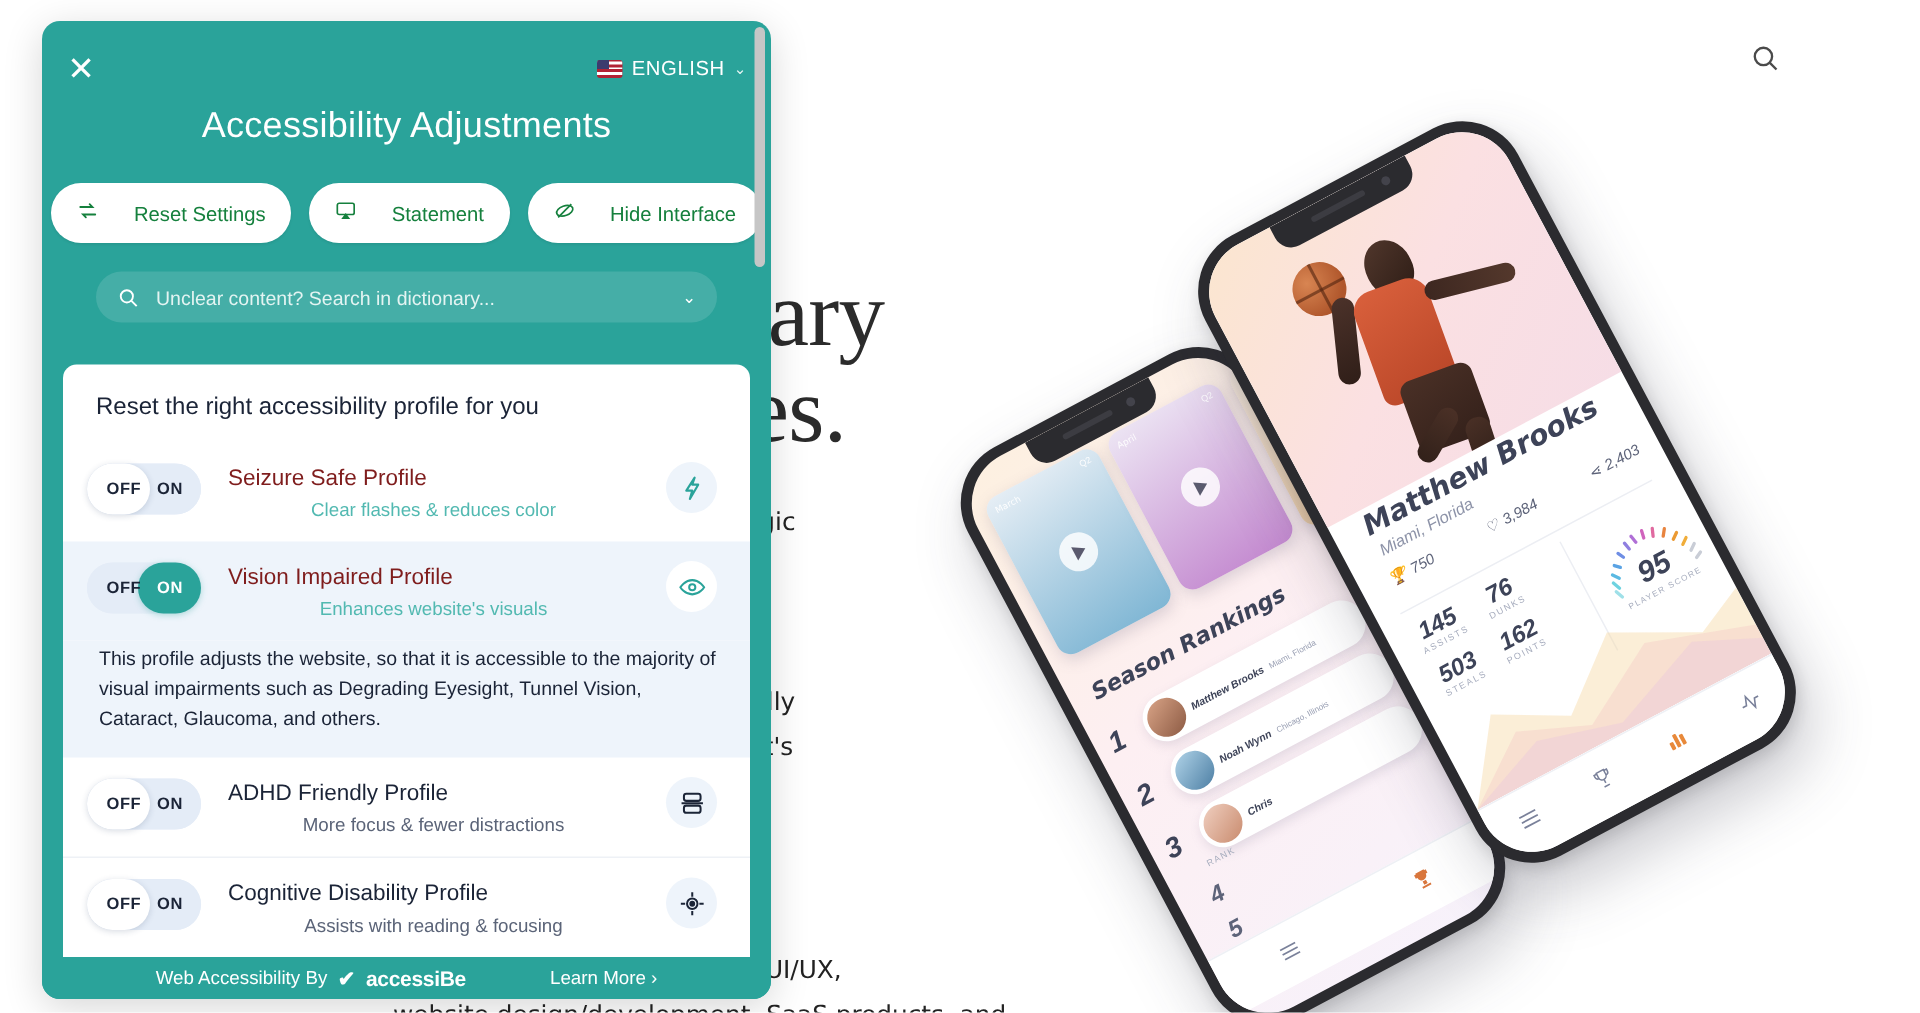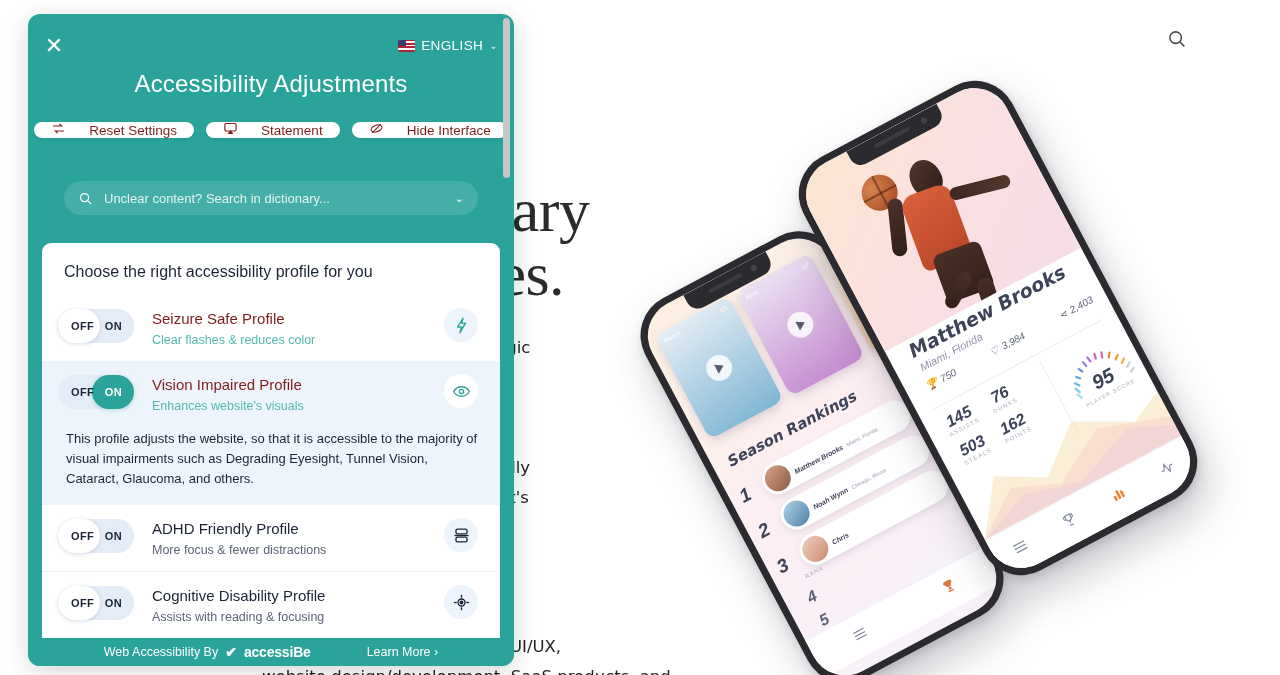--- a/index.html
+++ b/index.html
@@ -183,22 +183,22 @@
     display:inline-block; background:#b22234; flex:none;}
   .flag .stripe{ position:absolute; left:0; right:0; height:1.7px; background:#fff;}
   .flag .canton{ position:absolute; left:0; top:0; width:8px; height:6.5px; background:#3c3b6e;}
   .chev{ font-size:10px; opacity:.9; }
 
   .panel-title{ position:absolute; left:0; right:0; top:56px; text-align:center;
     color:#fff; font-size:24px; font-weight:400; letter-spacing:.2px;}
 
   .act-row{ position:absolute; left:0; right:0; top:108px; display:flex;
     justify-content:center; gap:12px; }
-  .act-btn{ background:#fff; color:#7f1d1d; border:none; border-radius:22px;
-    height:16px; padding:0 17px; font-size:13.5px; display:flex; align-items:center;
+  .act-btn{ background:#fff; color:#15803d; border:none; border-radius:22px;
+    height:40px; padding:0 17px; font-size:13.5px; display:flex; align-items:center;
     gap:23px; cursor:pointer; font-family:"Liberation Sans",sans-serif;
     box-shadow:0 1px 2px rgba(0,0,0,.08);}
   .act-btn svg{ width:15px; height:15px; }
 
   .searchbar{ position:absolute; left:36px; right:36px; top:167px; height:34px;
     background:rgba(255,255,255,0.13); border-radius:18px; display:flex;
     align-items:center; padding:0 14px; gap:11px; cursor:text; }
   .searchbar .sinp{ flex:1; background:transparent; border:none; outline:none;
     color:#ffffff; font-size:13px; font-family:"Liberation Sans",sans-serif; }
   .searchbar .sinp::placeholder{ color:#e3f4f2; opacity:1; }
@@ -224,21 +224,21 @@
     font-weight:700; letter-spacing:.4px; }
   .toggle .off{ left:13px; color:#1b2437; }
   .toggle .on{ right:12px; color:#1b2437; }
   .toggle.is-on .knob{ left:auto; right:0; background:#2aa39a; box-shadow:0 1px 4px rgba(42,163,154,.35);}
   .toggle.is-on .off{ color:#1b2437; }
   .toggle.is-on .on{ color:#ffffff; }
   .toggle.is-off .knob{ left:0; }
 
   .ptext{ flex:1; padding-top:2px; }
   .ptitle{ font-size:15px; line-height:20px; }
-  .psub{ font-size:12.5px; line-height:18px; margin-top:2px; }
+  .psub{ font-size:12.5px; line-height:18px; margin-top:2px;text-align:center; }
   .teal .ptitle{ color:#7f1d1d; } .teal .psub{ color:#52b9b1; }
   .navy .ptitle{ color:#1b2437; } .navy .psub{ color:#5b6478; }
 
   .picon{ width:34px; height:34px; border-radius:50%; background:#eef4fb; flex:none;
     display:flex; align-items:center; justify-content:center; margin-top:1px; }
   .profile-row.active .picon{ background:#ffffff; }
   .picon svg{ width:19px; height:19px; }
 
   .pdesc{ padding:2px 20px 16px 24px; font-size:13px; line-height:20px; color:#1b2437; }
 
@@ -554,21 +554,21 @@
             <circle cx="10.5" cy="10.5" r="6.5"></circle>
               <line x1="15.4" y1="15.4" x2="21" y2="21"></line>
           </svg>
         </span>
         <input class="sinp" type="text" placeholder="Unclear content? Search in dictionary..." style="">
         <span class="schev">⌄</span>
       </div>
     </div>
 
     <div class="profiles-card">
-      <div class="profiles-head">Choose the right accessibility profile for you</div>
+      <div class="profiles-head">Reset the right accessibility profile for you</div>
 
       <div class="profile-row teal">
         <div class="toggle is-off">
           <span class="knob"></span>
           <span class="lbl off">OFF</span>
           <span class="lbl on">ON</span>
         </div>
         <div class="ptext">
           <div class="ptitle">Seizure Safe Profile</div>
           <div class="psub">Clear flashes &amp; reduces color</div>

